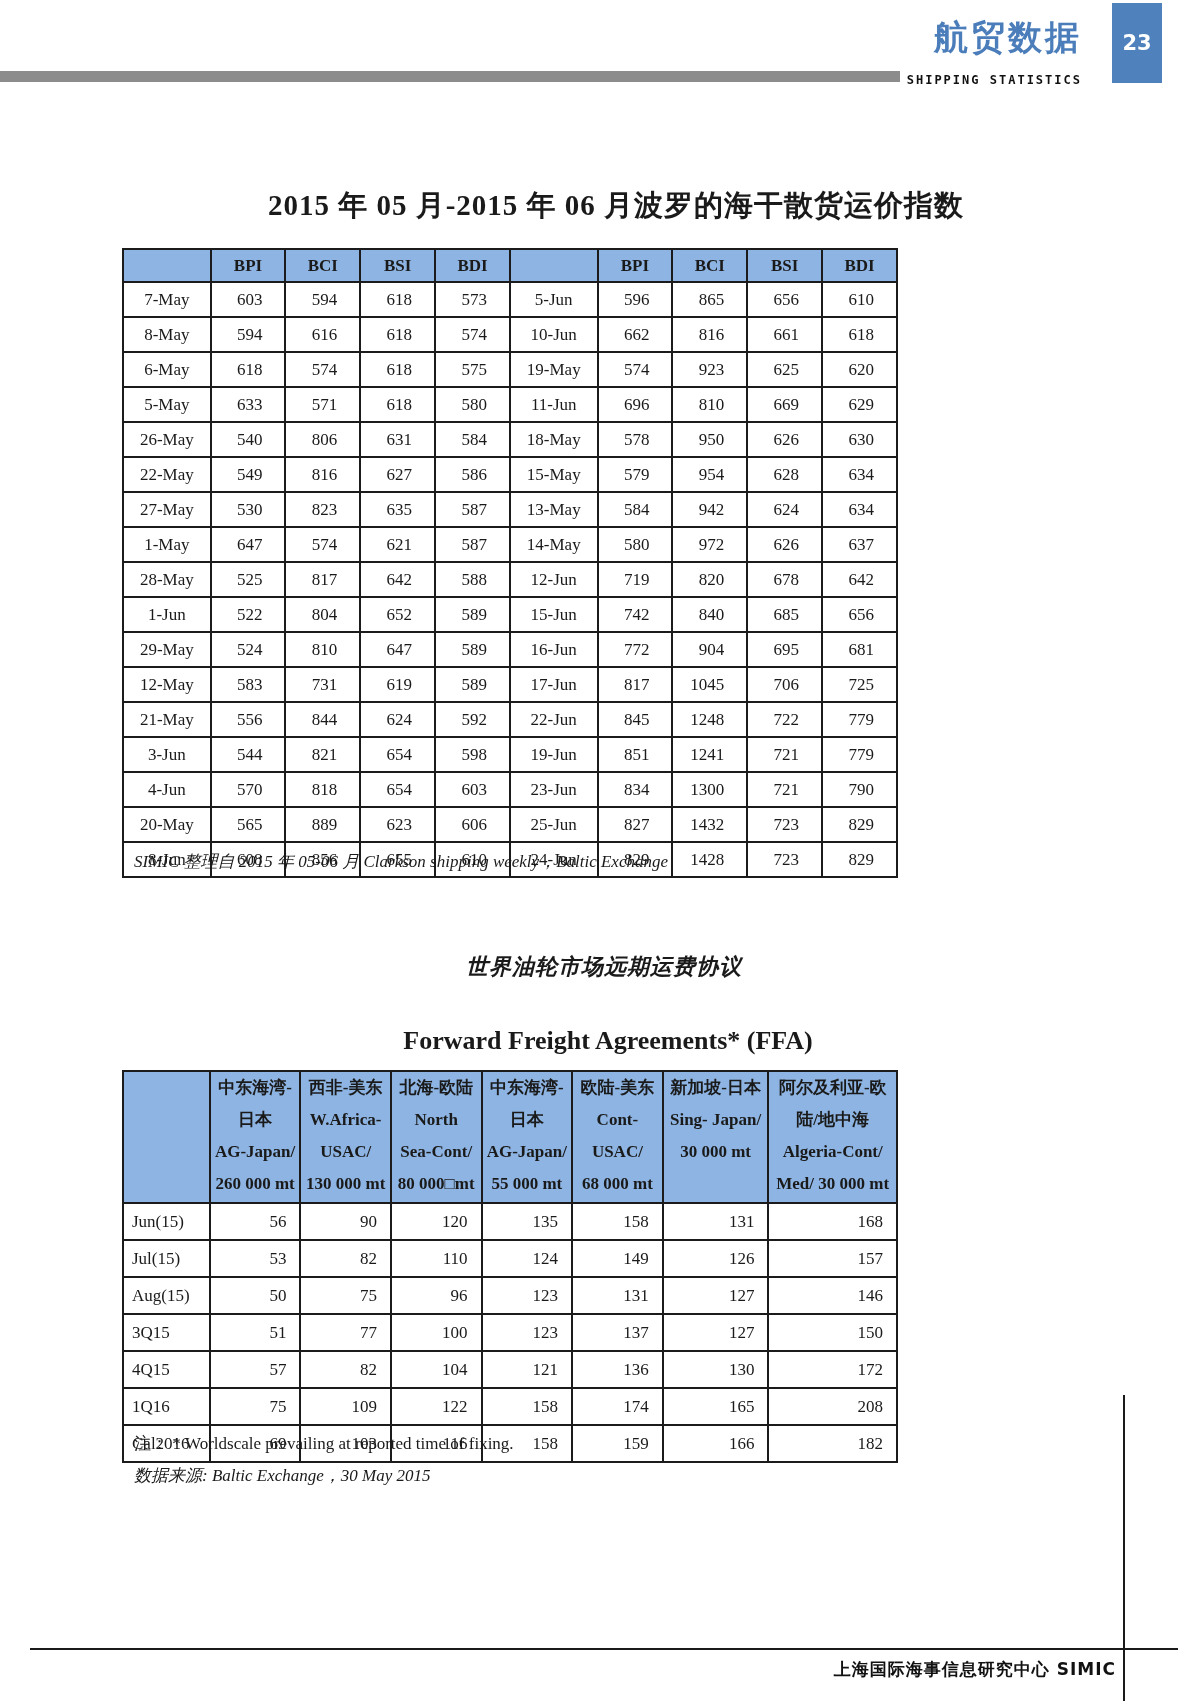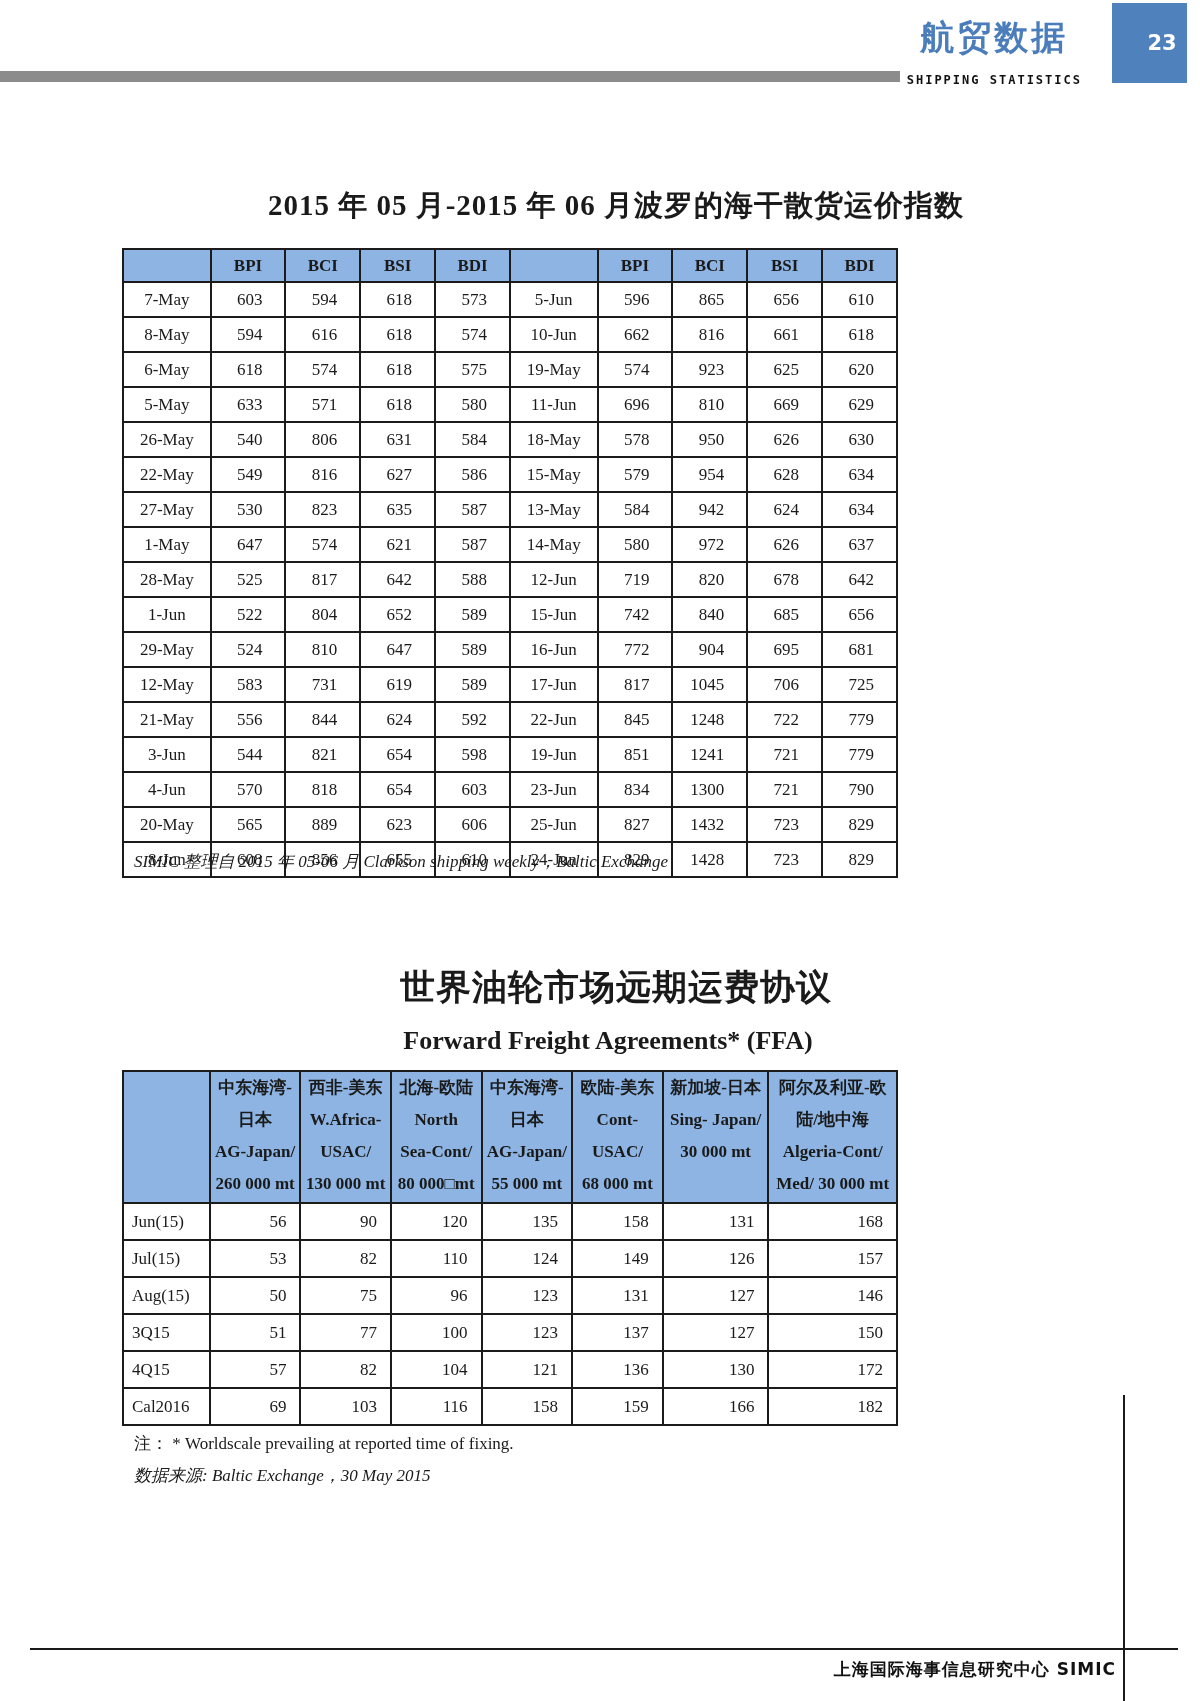--- a/index.html
+++ b/index.html
@@ -10,47 +10,47 @@
     font-family:"Liberation Serif","DejaVu Serif",serif;
     color:#1a1a1a;
     overflow:hidden;
   }
   
   .gray-bar{
     position:absolute;left:0;top:71px;width:900px;height:11px;
     background:#8c8c8c;
   }
   .brand{
-    position:absolute;top:16px;right:118px;text-align:center;
+    position:absolute;top:16px;right:118px;text-align:right;
   }
   .brand-cn{
     font-family:"DejaVu Sans","Liberation Sans",sans-serif;
     font-size:34px;font-weight:bold;color:#4a7dba;
     letter-spacing:3px;line-height:1.25;
   }
   .brand-en{
     font-family:"DejaVu Sans Mono","Liberation Mono",monospace;
     font-size:12px;font-weight:bold;color:#111;
     letter-spacing:2px;margin-top:14px;
   }
   .page-badge{
     position:absolute;left:1112px;top:3px;width:50px;height:80px;
     background:#4f81bd;color:#ffffff;
     font-family:"DejaVu Sans","Liberation Sans",sans-serif;
     font-size:21px;font-weight:bold;
-    display:flex;align-items:center;justify-content:center;padding-left:25px;
+    display:flex;align-items:center;justify-content:center;
   }
   
   .title1{
     position:absolute;top:170px;left:122px;width:956px;margin:16px;
     text-align:center;font-size:29px;font-weight:bold;letter-spacing:1px;
   }
   .title2{
-    position:absolute;top:948px;left:122px;width:956px;margin:16px;
-    text-align:center;font-size:35px;font-weight:bold;letter-spacing:1px;
+    position:absolute;top:948px;left:122px;width:956px;margin:4px;
+    text-align:center;font-size:22px;font-weight:bold;letter-spacing:1px;font-style:italic;
   }
   .title3{
     position:absolute;top:1018px;left:122px;width:956px;margin:8px;
     text-align:center;font-size:26px;font-weight:bold;
   }
   
   table{
     position:absolute;left:122px;width:776px;
     border-collapse:collapse;table-layout:fixed;
     border:2px solid #1d4ed8;
@@ -467,20 +467,30 @@
           <td class="label">4Q15</td>
           <td class="num">57</td>
           <td class="num">82</td>
           <td class="num">104</td>
           <td class="num">121</td>
           <td class="num">136</td>
           <td class="num">130</td>
           <td class="num">172</td>
         </tr>
         <tr>
+          <td class="label">1Q16</td>
+          <td class="num">75</td>
+          <td class="num">109</td>
+          <td class="num">122</td>
+          <td class="num">158</td>
+          <td class="num">174</td>
+          <td class="num">165</td>
+          <td class="num">208</td>
+        </tr>
+        <tr>
           <td class="label">Cal2016</td>
           <td class="num">69</td>
           <td class="num">103</td>
           <td class="num">116</td>
           <td class="num">158</td>
           <td class="num">159</td>
           <td class="num">166</td>
           <td class="num">182</td>
         </tr>
       </tbody>

